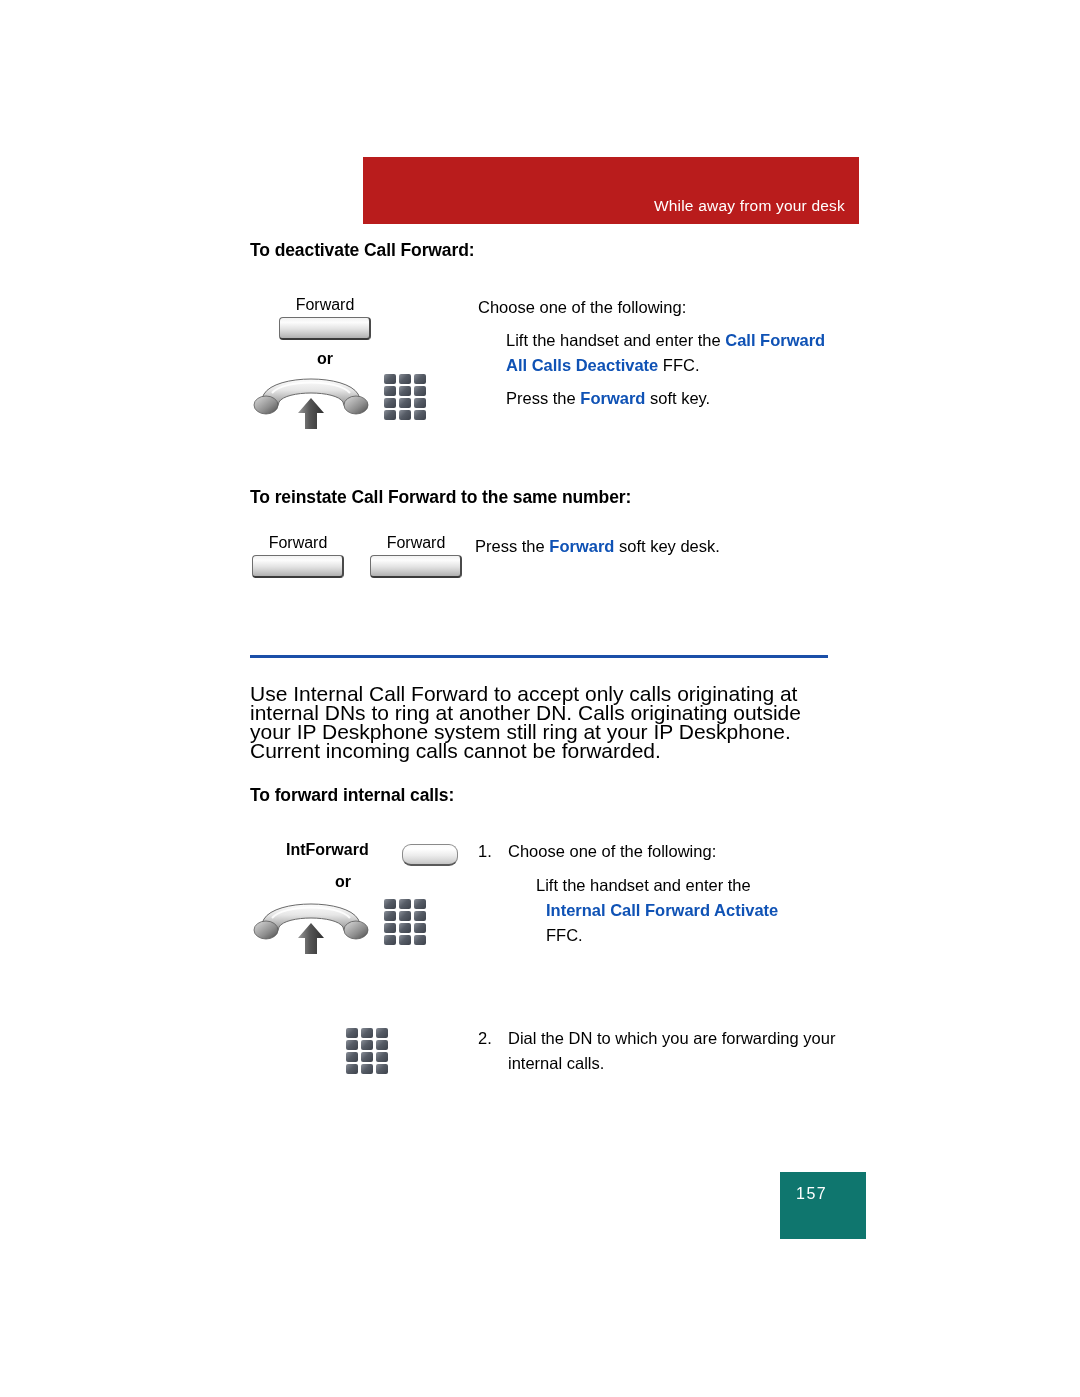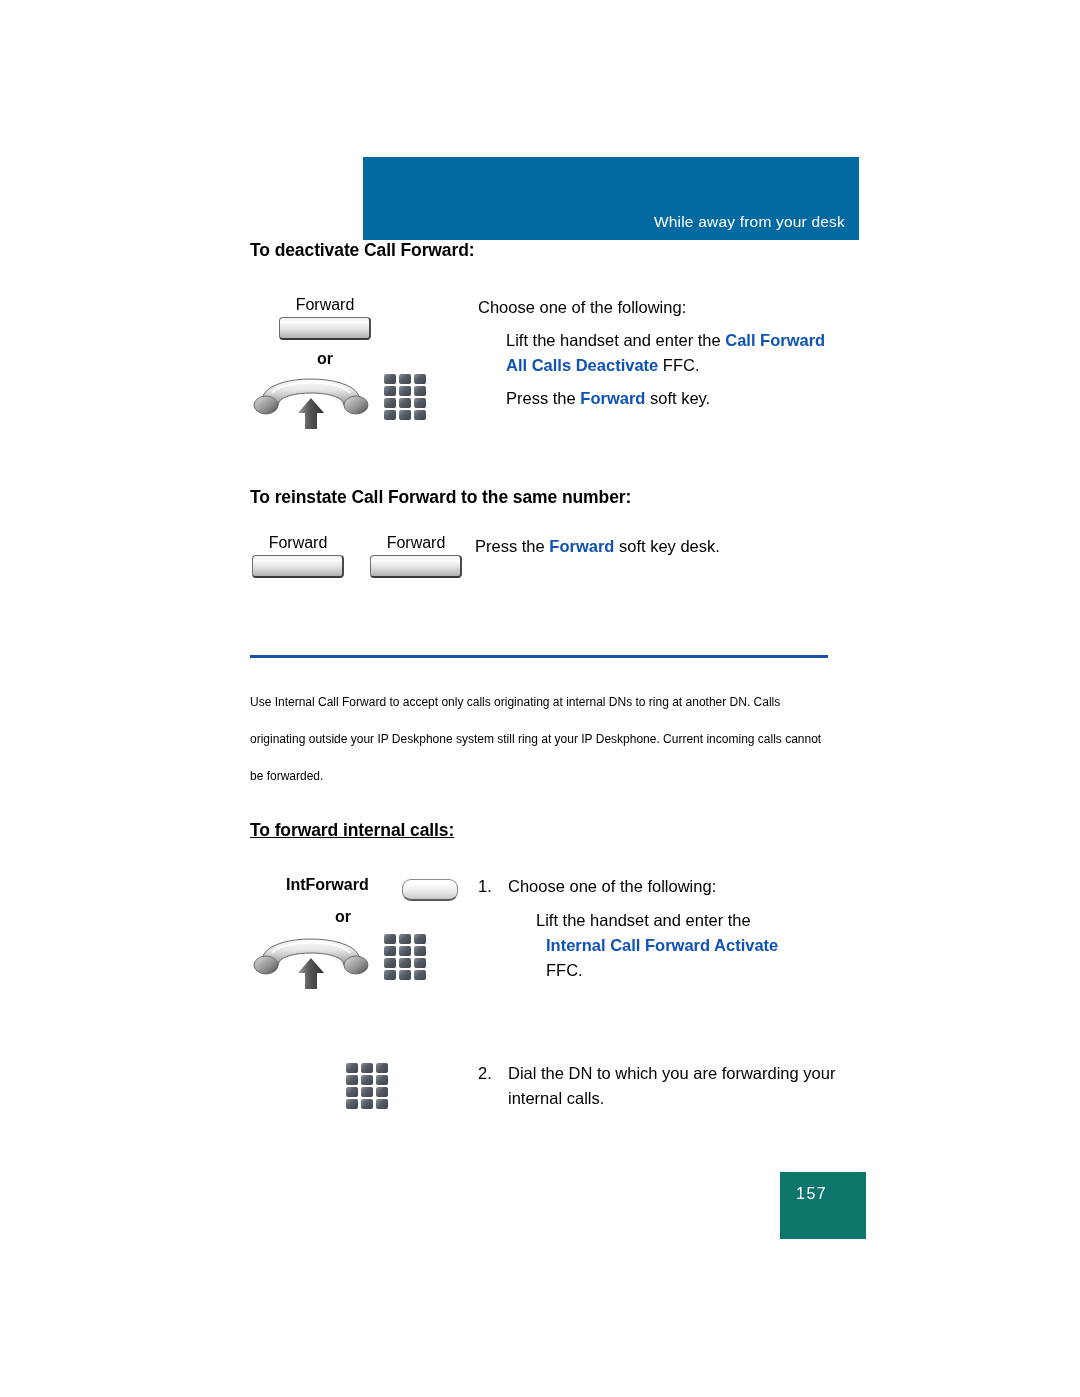--- a/index.html
+++ b/index.html
@@ -15,22 +15,22 @@
     color: #000000;
     -webkit-font-smoothing: antialiased;
   }
 
   
   .header-bar {
     position: absolute;
     left: 363px;
     top: 157px;
     width: 496px;
-    height: 83px;
-    background: #0369a1;
+    height: 67px;
+    background: #b91c1c;
   }
   .header-bar .header-title {
     position: absolute;
     right: 14px;
     bottom: 9px;
     color: #ffffff;
     font-size: 15.5px;
     letter-spacing: 0.2px;
     white-space: nowrap;
   }
@@ -163,22 +163,22 @@
     font-weight: normal;
   }
   .sect-rule {
     height: 2.5px;
     background: #1b4fa8;
     margin-top: 4px;
     width: 578px;
   }
 
   .para {
-    font-size: 12px;
-    line-height: 37px;
+    font-size: 21px;
+    line-height: 19px;
     width: 578px;
   }
 
   
   .numrow {
     position: relative;
     font-size: 16.5px;
     line-height: 25px;
   }
   .numrow .num {
@@ -317,21 +317,21 @@
         <span>Press the </span><span class="blue">Forward</span><span> soft key desk.</span>
       </div>
     </div>
   </div>
 
   <div style="margin-top:52px;">
     <div class="sect-rule"></div>
 
     <p class="para" style="margin-top:26px;">Use Internal Call Forward to accept only calls originating at internal DNs to ring at another DN. Calls originating outside your IP Deskphone system still ring at your IP Deskphone. Current incoming calls cannot be forwarded.</p>
 
-    <p class="proc-title" style="margin-top:25px;text-decoration:underline;">To forward internal calls:</p>
+    <p class="proc-title" style="margin-top:25px;">To forward internal calls:</p>
 
     <div class="block" style="margin-top:33px; height:165px;">
 
       <div class="gfx-col">
         <div style="position:relative; height:26px;font-weight:bold;">
           <span class="softkey-label" style="position:absolute; left:36px; top:1px;">IntForward</span>
           <span class="softkey-btn pill" style="position:absolute; left:152px; top:3px; display:inline-block;"></span>
         </div>
 
         <div class="or-label" style="width:186px; margin-top:8px;">or</div>

